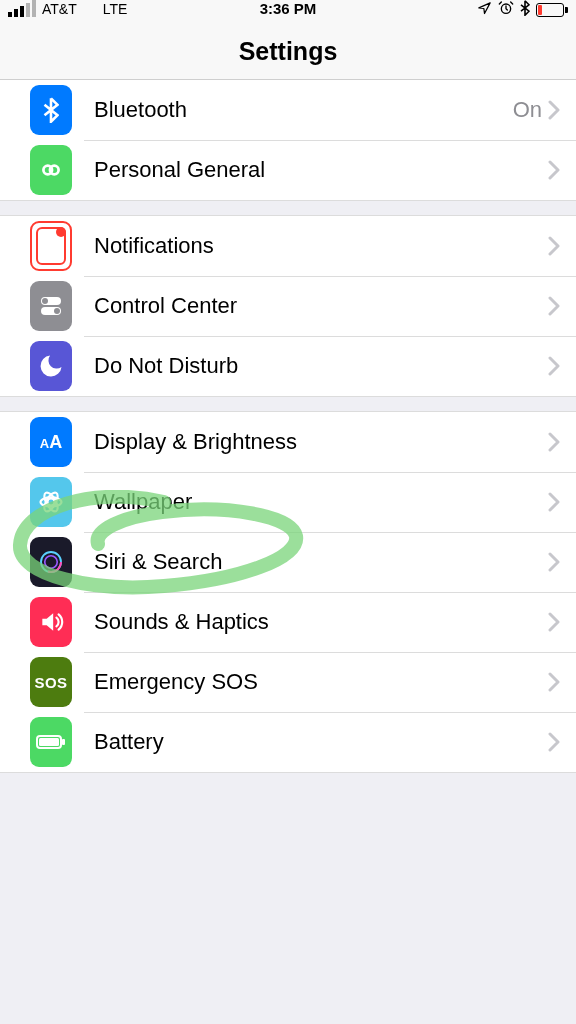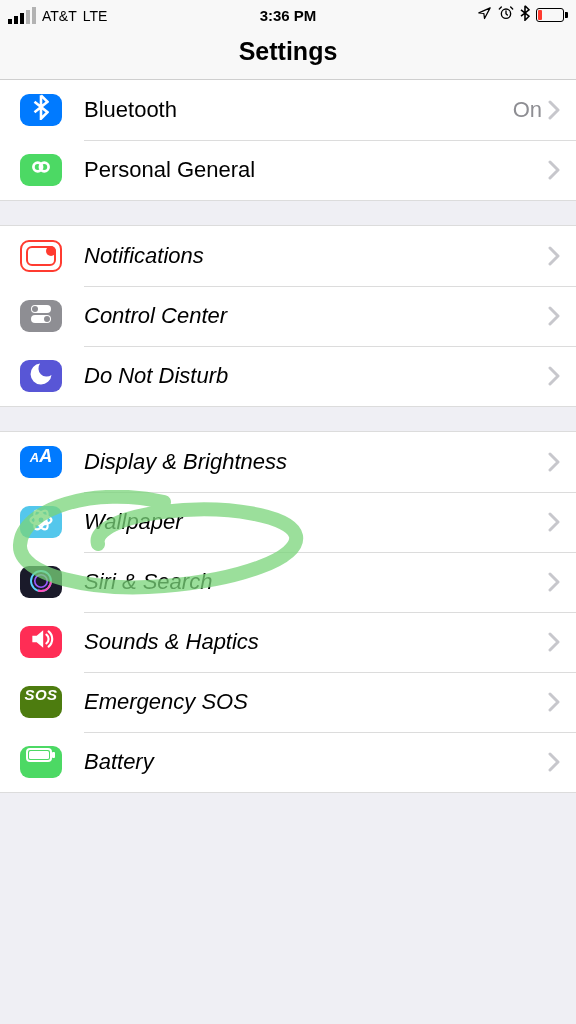--- a/index.html
+++ b/index.html
@@ -1,40 +1,40 @@
 <!DOCTYPE html>
 <html><head>
 <meta charset="utf-8">
 <style>
   * { margin: 0; padding: 0; box-sizing: border-box; }
   html, body { width: 576px; height: 1024px; font-family: -apple-system, "Helvetica Neue", Helvetica, Arial, sans-serif; background: #efeff4; overflow: hidden; }
   .screen { width: 576px; height: 1024px; position: relative; background: #efeff4; }
   
-  .status-bar { height: 24px; background: #f8f8f8; display: flex; align-items: flex-end; justify-content: space-between; padding: 0 8px; font-size: 15px; font-weight: 500; color: #000; }
+  .status-bar { height: 24px; background: #f8f8f8; display: flex; align-items: flex-start; justify-content: space-between; padding: 0 8px; font-size: 15px; font-weight: 500; color: #000; }
   .status-left, .status-right { display: flex; align-items: center; gap: 6px; }
   .status-center { position:absolute; left:50%; transform:translateX(-50%); font-weight:600;}
   .signal-bars { display: inline-flex; align-items: flex-end; gap: 2px; }
   .signal-bars span { width:4px; background:#000; display:inline-block; }
   .signal-bars .dim{background:#b3b3b3;}
   .carrier{font-size:14px;}
-  .lte{font-size:14px;}
+  .lte{font-size:14px;margin-left:20px;}
   .battery { display:inline-flex; align-items:center; }
   .battery-body{ width:28px; height:14px; border:1.5px solid #000; border-radius:3px; position:relative; }
   .battery-tip{ width:3px; height:6px; background:#000; margin-left:1px; border-radius:0 1px 1px 0;}
   .battery-fill{ position:absolute; left:1px; top:1px; bottom:1px; width:4px; background:#ff3b30; border-radius:1px;}
   
   .nav-header { background:#f8f8f8; border-bottom:1px solid #cfcfcf; height:56px; display:flex; align-items:center; justify-content:center; }
   .nav-title{ font-size:25px; font-weight:700; color:#000; }
   
   .table { }
   .section { background:#fff; border-top:1px solid #dcdcdc; border-bottom:1px solid #dcdcdc; }
-  .section + .section { margin-top:24px;font-style:italic; }
-  .row { display:flex; align-items:center; min-height:60px; position:relative; }
+  .section + .section { margin-top:14px; }
+  .row { display:flex; align-items:center; min-height:60px; position:relative;padding-left:10px; }
   .row + .row::before{ content:""; position:absolute; left:84px; right:0; top:0; height:1px; background:#dcdcdc;}
-  .row-icon{ width:42px; height:32px; border-radius:9px; margin-left:20px; display:flex; align-items:flex-start; justify-content:center; flex-shrink:0; }
+  .row-icon{ width:42px; height:50px; border-radius:9px; margin-left:20px; display:flex; align-items:center; justify-content:center; flex-shrink:0; }
   .row-label{ margin-left:22px; font-size:22px; color:#000; }
   .row-spacer{ flex:1; }
   .row-value{ font-size:22px; color:#8e8e93; margin-right:6px;}
   .chevron{ margin-right:16px; color:#c7c7cc; }
   .chevron svg{display:block;}
   
   .bg-blue{background:#007aff;} .bg-green{background:#4cd964;} .bg-red{background:#4d7c0f;} .bg-gray{background:#8e8e93;} .bg-purple {background:#5856d6;} .bg-cyan{background:#54c7ec;} .bg-siri{background:radial-gradient(circle at 30% 30%,#4a4aff,#a033cc,#ff3370);} .bg-batt{background:#4cd964;}
   .icon-inner{color:#fff;}
   
   .annot{position:absolute; pointer-events:none;}

